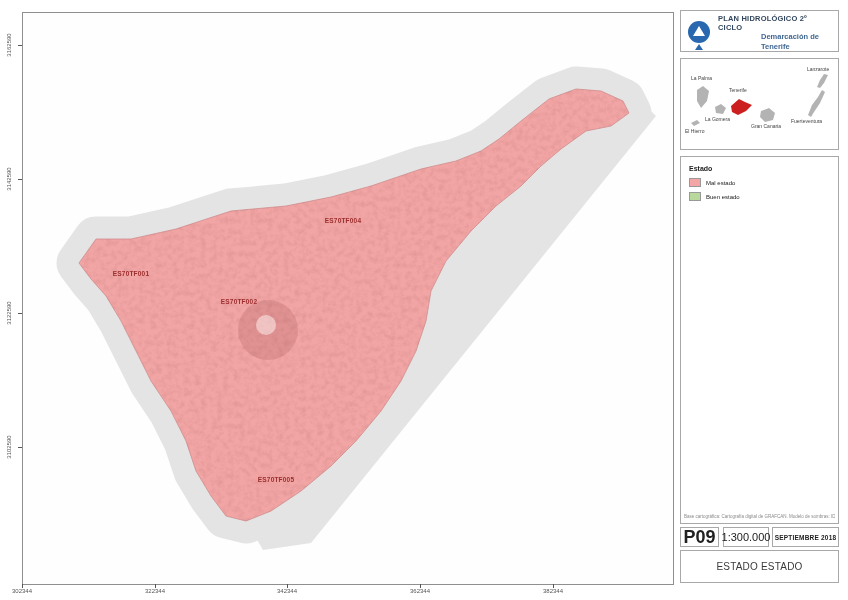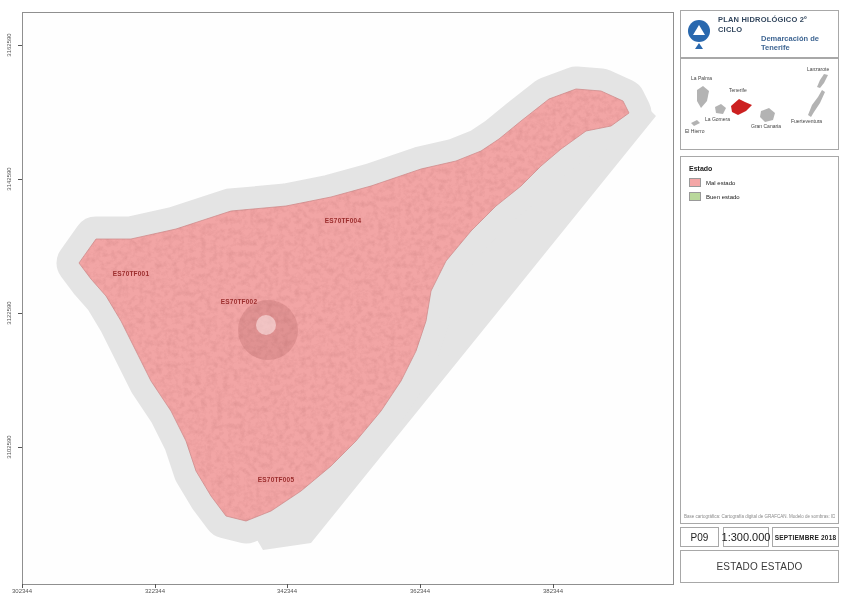--- a/index.html
+++ b/index.html
@@ -11,41 +11,41 @@
   .map-frame svg{position:absolute;left:0;top:0;}
   .body-label{position:absolute;transform:translate(-50%,-50%);font-size:6.5px;font-weight:bold;
               color:#9c2e2e;letter-spacing:.2px;white-space:nowrap;}
   .xtick{position:absolute;width:1px;height:4px;background:#555;top:584px;}
   .xtick-label{position:absolute;top:588px;transform:translateX(-50%);font-size:6px;color:#555;white-space:nowrap;}
   .ytick{position:absolute;height:1px;width:4px;background:#555;left:18px;}
   .ytick-label{position:absolute;left:9px;transform:translate(-50%,-50%) rotate(-90deg);
                font-size:6px;color:#555;white-space:nowrap;}
   
   .panel{position:absolute;left:680px;width:159px;background:#fff;border:1px solid #a8a8a8;box-sizing:border-box;}
-  .header-box{top:10px;height:48px;display:flex;align-items:center;gap:7px;padding:0 6px;}
+  .header-box{top:10px;height:42px;display:flex;align-items:flex-end;gap:7px;padding:0 6px;}
   .logo{position:relative;width:24px;height:32px;flex:0 0 auto;}
   .logo .circle{position:absolute;left:1px;top:2px;width:22px;height:22px;border-radius:50%;background:#2968ae;}
   .logo .tri{position:absolute;left:6px;top:7px;width:0;height:0;
              border-left:6px solid transparent;border-right:6px solid transparent;border-bottom:10px solid #fff;}
   .logo .tri2{position:absolute;left:8px;top:25px;width:0;height:0;
               border-left:4px solid transparent;border-right:4px solid transparent;border-bottom:6px solid #2968ae;}
   .header-text{line-height:1.25;}
   .header-title{font-size:7.5px;font-weight:bold;color:#33475e;letter-spacing:.2px;}
   .header-subtitle{font-size:7.5px;font-weight:bold;color:#3f6693;padding-left:43px;}
   .inset-box{top:58px;height:92px;}
   .inset-label{position:absolute;font-size:5px;color:#444;white-space:nowrap;}
   .legend-box{top:156px;height:368px;}
   .legend-title{position:absolute;left:8px;top:8px;font-size:7px;font-weight:bold;color:#222;}
   .legend-item{position:absolute;left:8px;display:flex;align-items:center;gap:5px;}
   .legend-swatch{width:12px;height:9px;border:0.5px solid #999;box-sizing:border-box;}
   .legend-label{font-size:6px;color:#222;}
   .credits{position:absolute;left:3px;right:3px;bottom:4px;font-size:4.5px;color:#8a8a8a;
            text-align:center;white-space:nowrap;overflow:hidden;}
   .sheet-box{top:527px;width:39px;height:20px;display:flex;align-items:center;justify-content:center;
-             font-size:10px;color:#222;}
+             font-size:18px;color:#222;font-weight:bold;}
   .scale-box{left:723px;top:527px;width:46px;height:20px;display:flex;align-items:center;justify-content:center;
              font-size:11px;color:#222;}
   .date-box{left:772px;top:527px;width:67px;height:20px;display:flex;align-items:center;justify-content:center;
             font-size:6.5px;font-weight:bold;color:#222;letter-spacing:.2px;}
   .title-box{top:550px;height:33px;display:flex;flex-direction:column;align-items:center;justify-content:center;
              line-height:1.35;}
   .title-line{font-size:10px;color:#3a3a3a;letter-spacing:.2px;white-space:nowrap;}
 </style>
 </head>
 <body>

